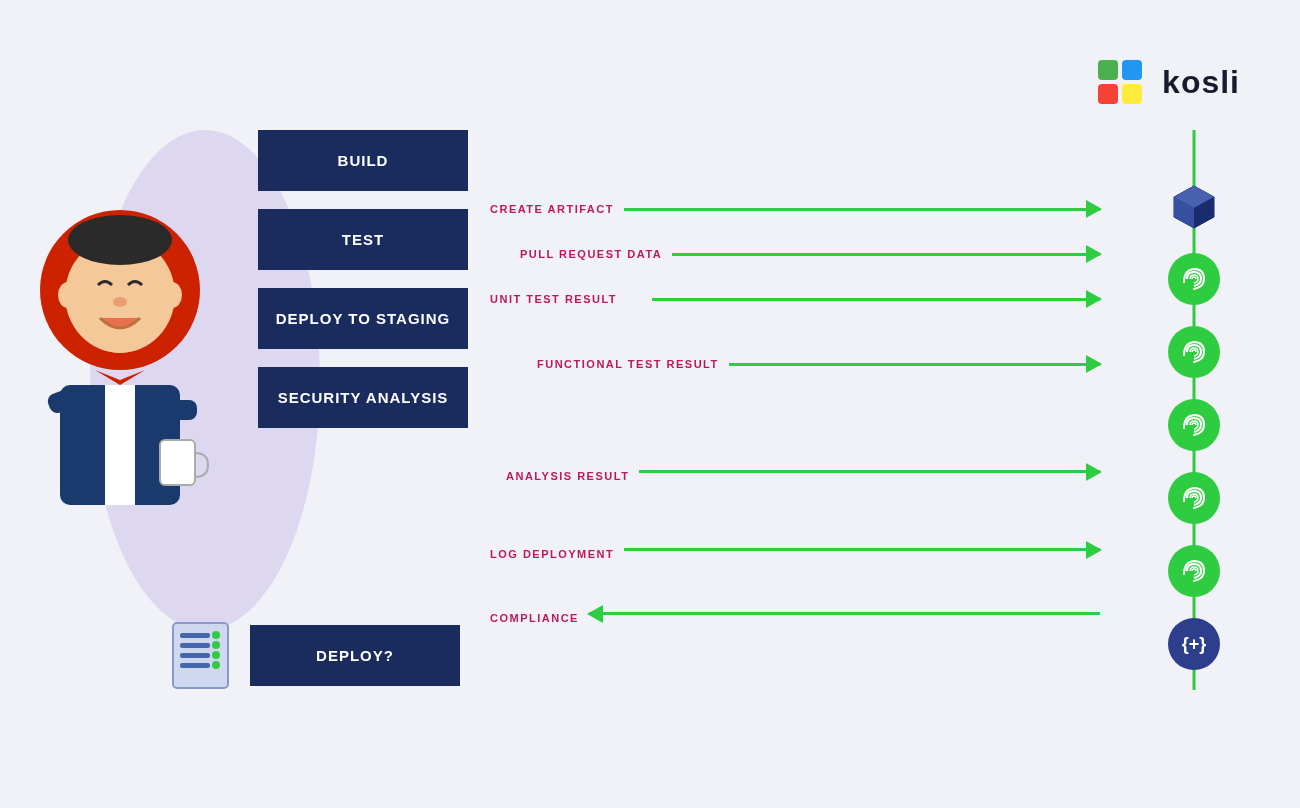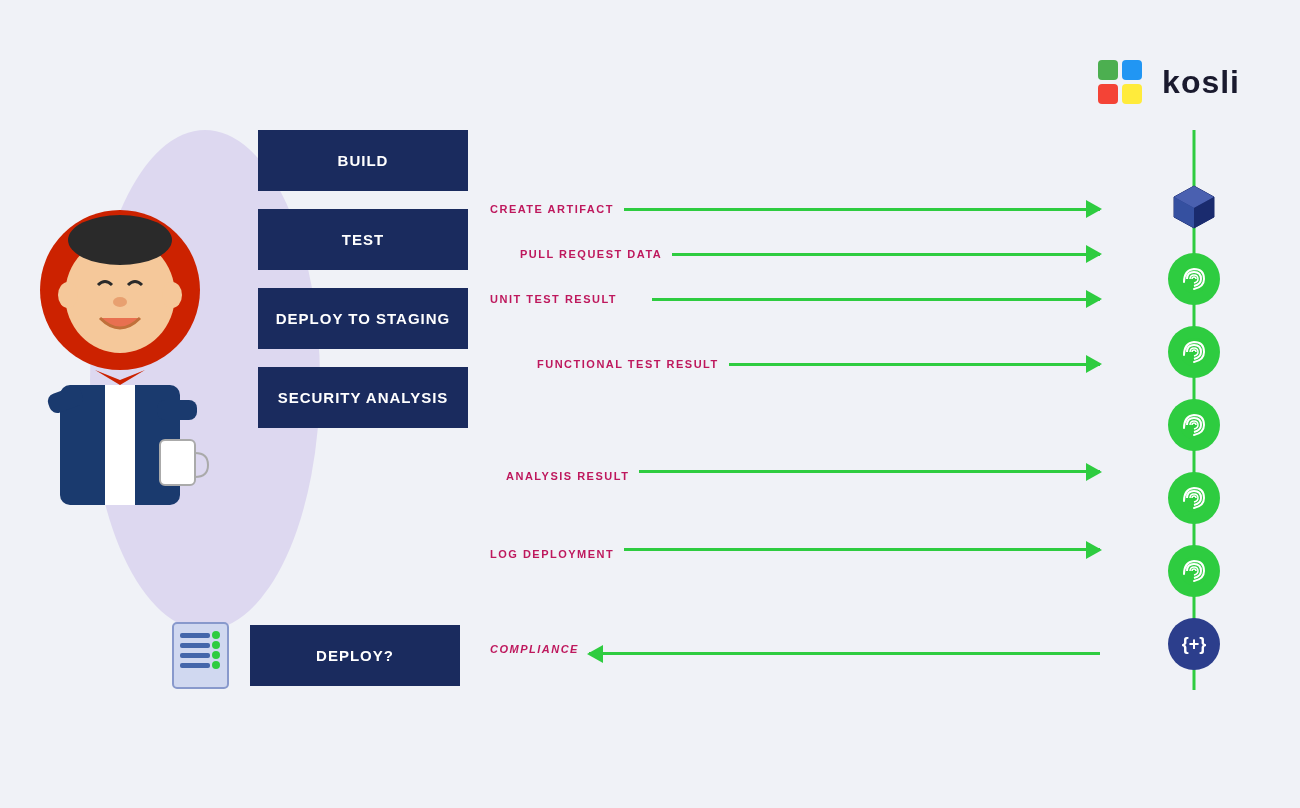--- a/index.html
+++ b/index.html
@@ -321,21 +321,21 @@
   <div style="position:absolute; top: 340px; left:0; right:40px; display:flex; align-items:flex-start;margin-left:16px;">
     <span class="arrow-label">ANALYSIS RESULT</span>
     <div class="arrow-line" style="background:#2ecc40;"></div>
   </div>
 
   <div style="position:absolute; top: 418px; left:0; right:40px; display:flex; ">
     <span class="arrow-label">LOG DEPLOYMENT</span>
     <div class="arrow-line" style="background:#2ecc40;"></div>
   </div>
 
-  <div style="position:absolute; top: 513px; left:0; right:40px; display:flex; align-items:flex-end;font-style:italic;">
+  <div style="position:absolute; top: 482px; left:0; right:40px; display:flex; align-items:flex-start;">
     <span class="arrow-label">COMPLIANCE</span>
     <div class="arrow-line-left" style="background:#2ecc40; margin-left:10px; margin-right:0;"></div>
   </div>
 </div>
 
 <div class="timeline-column">
   <div class="timeline-line"></div>
 
   <div class="cube-icon" style="position:relative;z-index:3;margin-top:50px;">
     <svg width="52" height="52" viewBox="0 0 52 52" xmlns="http://www.w3.org/2000/svg">

